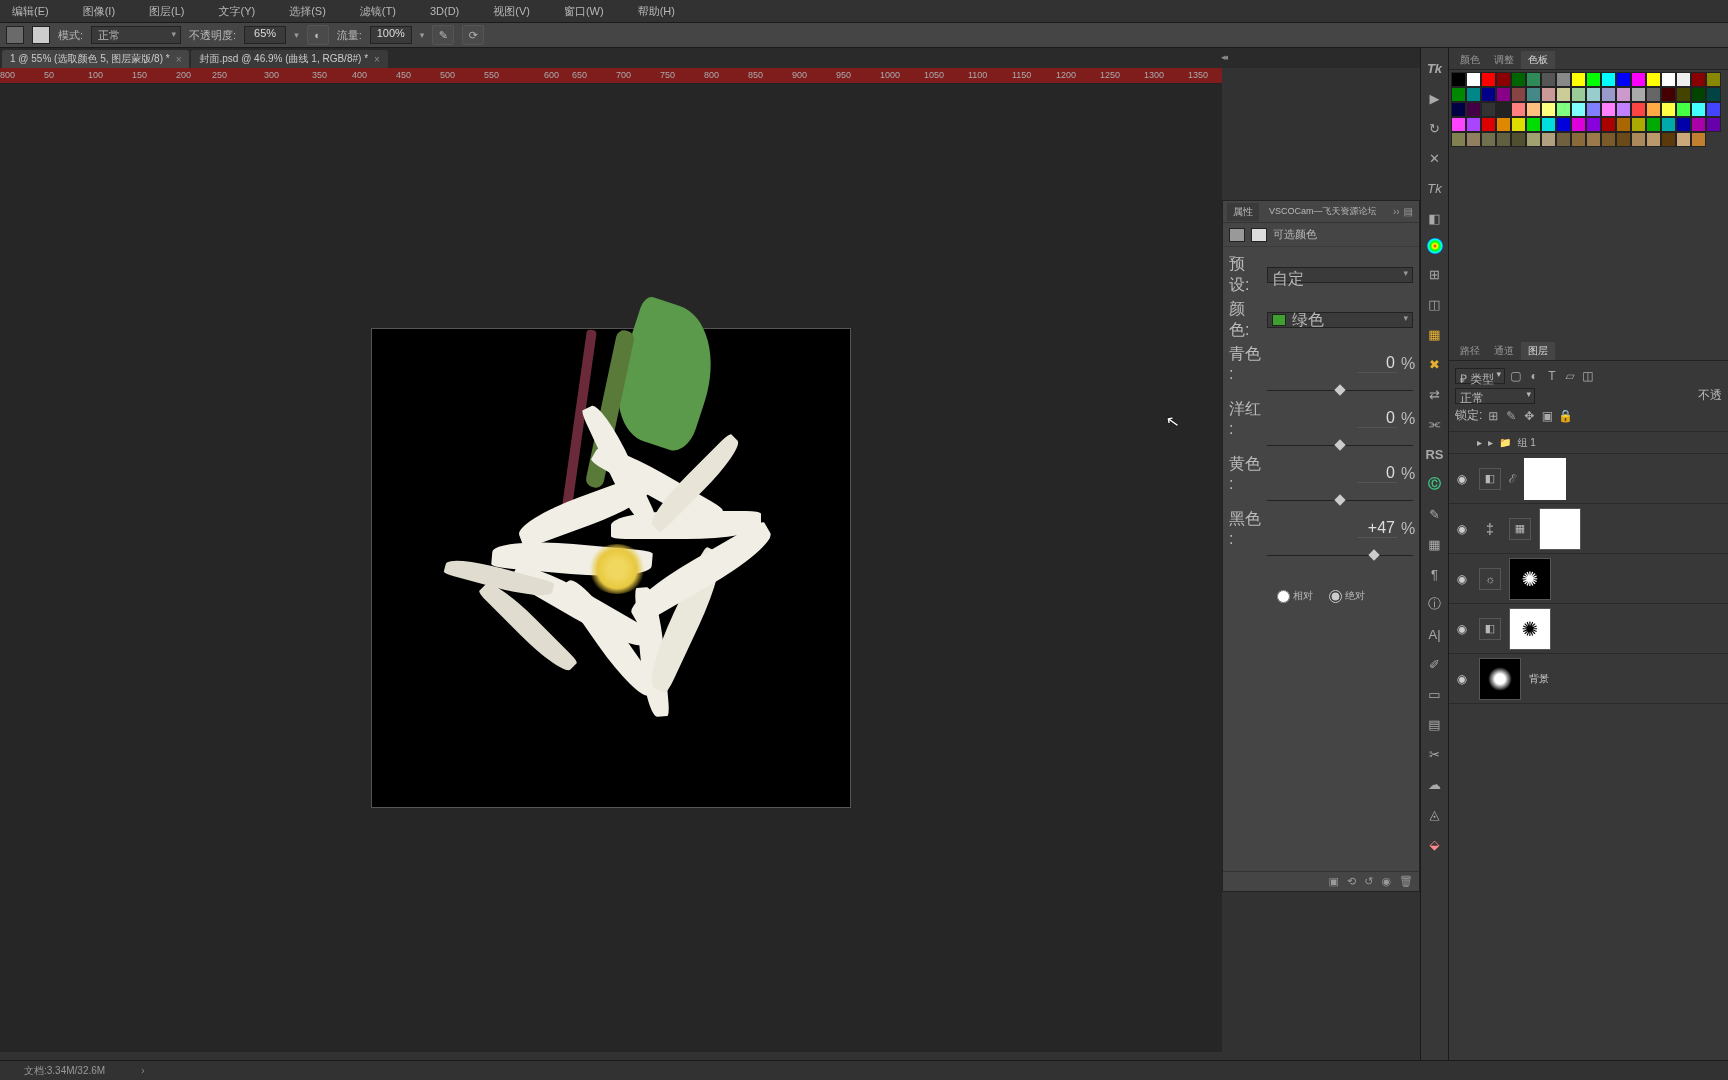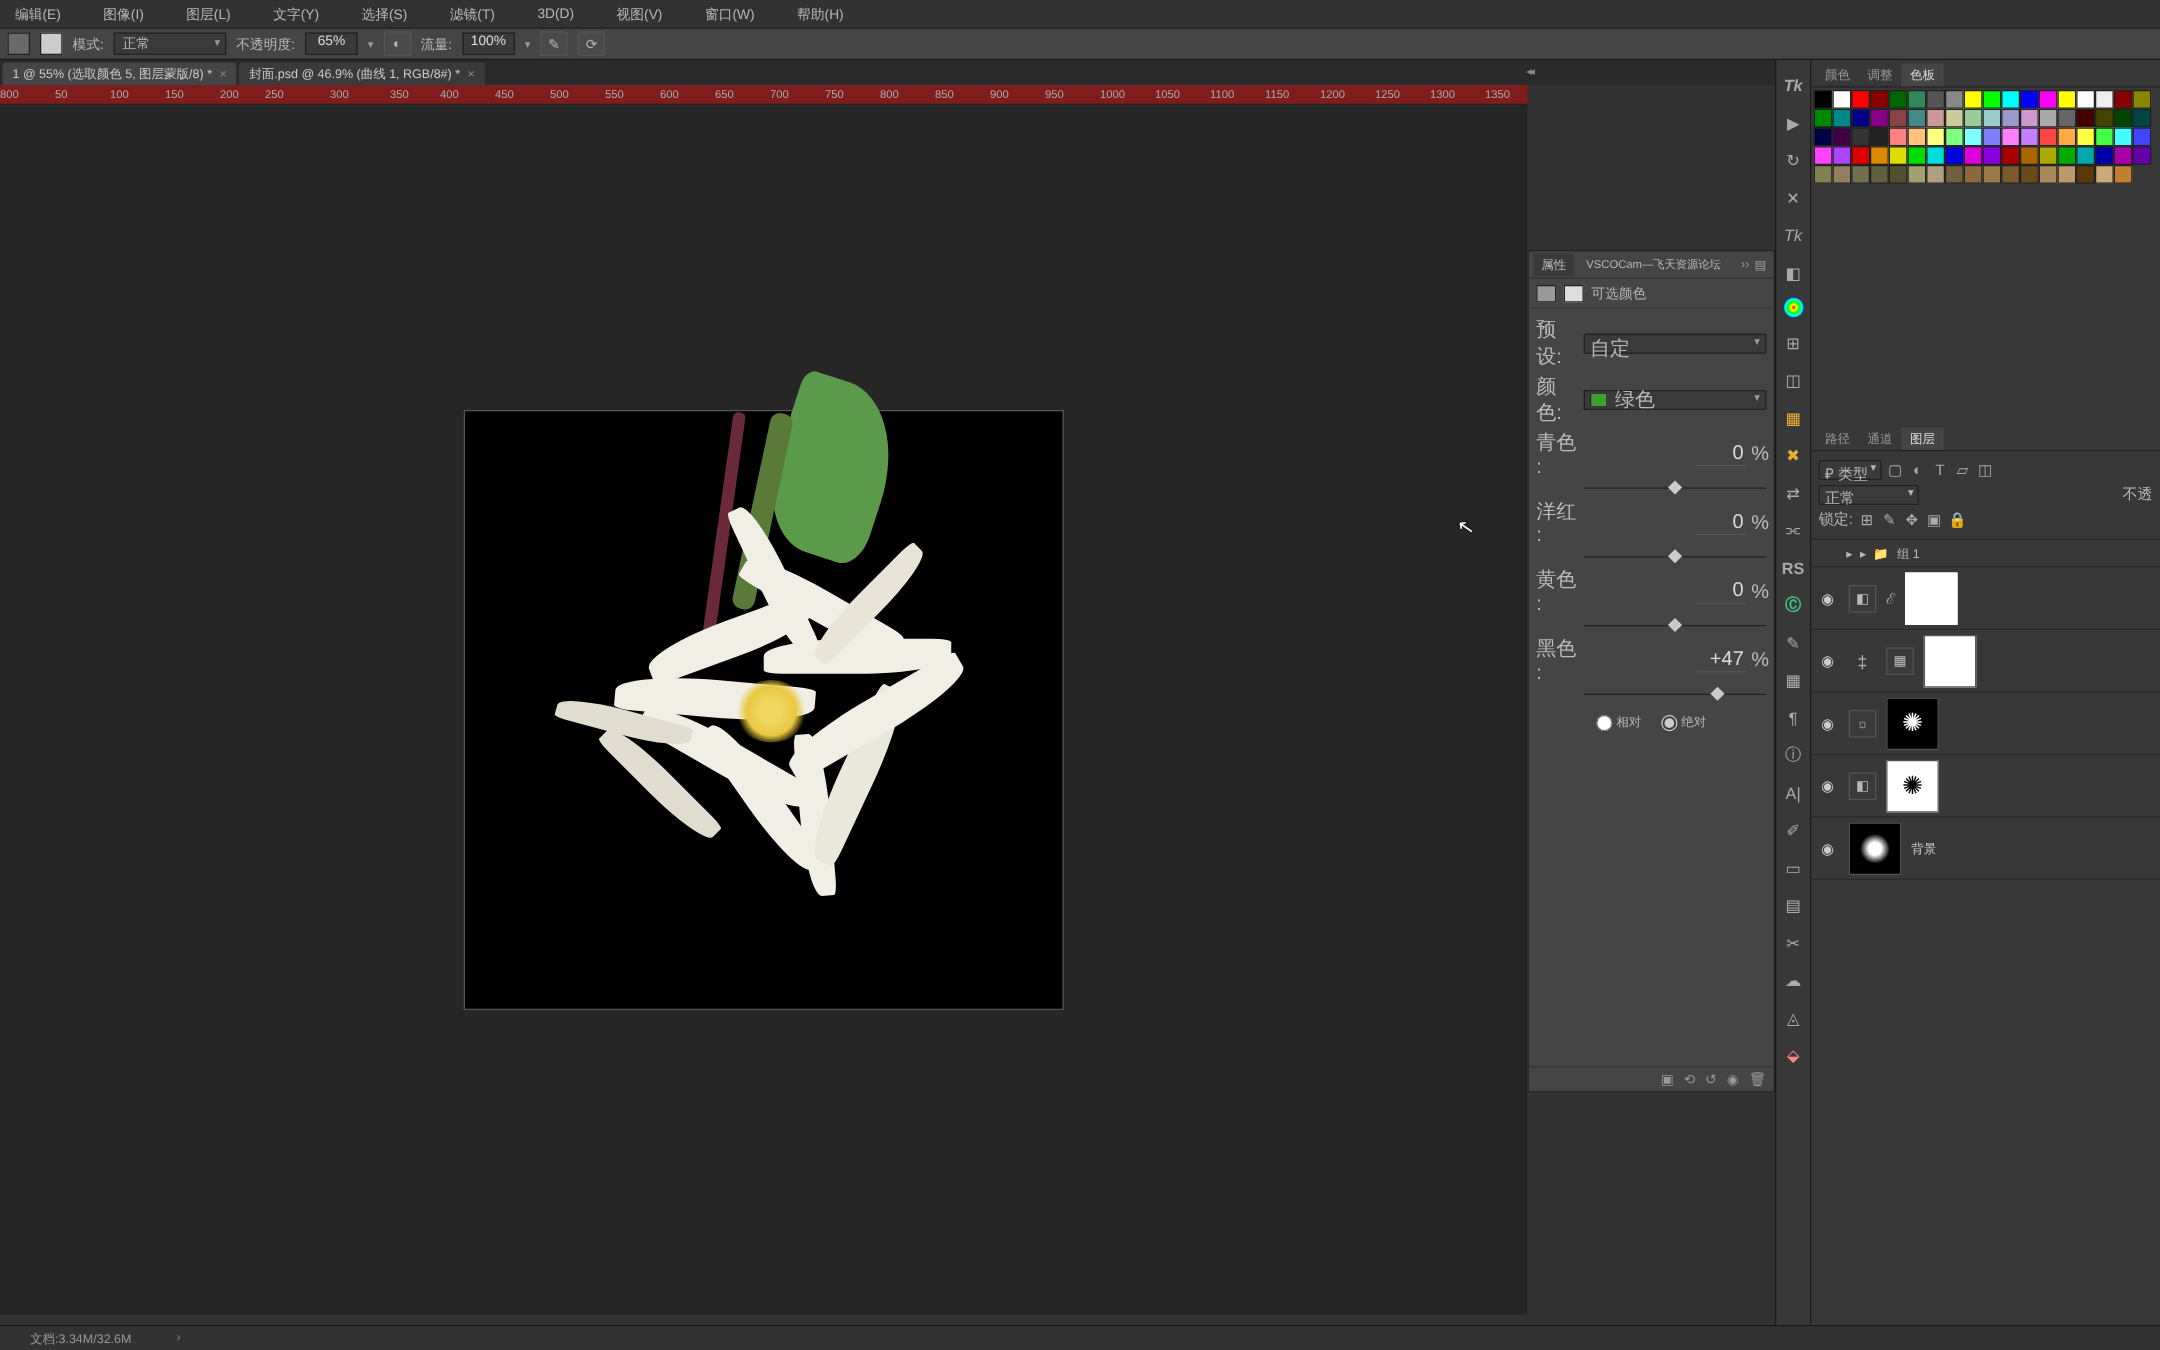--- a/index.html
+++ b/index.html
@@ -55,21 +55,21 @@
 .prop-row { display: flex; align-items: center; margin: 3px 0; gap: 4px; font-size: 16px;}
 .prop-row label { width: 34px; color: #bbb; }
 .prop-row .dd { flex: 1; background: #3a3a3a; border: 1px solid #222; padding: 1px 4px; position: relative; height: 16px; }
 .prop-row .dd::after { content:"▾"; position:absolute; right:4px; top:0; font-size:9px; color:#999;}
 .prop-row .sw { width: 14px; height: 12px; background: #3fa030; border: 1px solid #222; margin-right: 2px;}
 .prop-row .val { width: 40px; text-align: right; background: transparent; border-bottom: 1px solid #555; color: #ddd; padding-right: 2px;}
 .prop-row .pct { width: 12px; color: #bbb; }
 .slider { position: relative; height: 10px; margin: 0 0 2px 38px; }
 .slider .track { height: 1px; background: #222; position: absolute; top: 4px; left: 0; right: 0; }
 .slider .handle { position: absolute; top: 0; width: 8px; height: 8px; background: #ccc; transform: translateX(-4px) rotate(45deg); }
-.radio-row { display:flex; justify-content:center; gap:16px; margin-top:10px; font-size:10px;}
+.radio-row { display:flex; justify-content:center; gap:16px; margin-top:28px; font-size:10px;}
 .radio-row label { display:flex; align-items:center; gap:3px;}
 .radio-row input { accent-color:#ccc; }
 .prop-footer { height: 20px; border-top: 1px solid #333; display: flex; align-items: center; justify-content: flex-end; gap: 8px; padding: 0 6px; margin-top: 260px; }
 .prop-footer span { font-size: 11px; color: #999; cursor:pointer;}
 
 
 .vstrip { width: 28px; background: #383838; border-left: 1px solid #1a1a1a; display:flex; flex-direction:column; align-items:center; padding-top:10px; gap:10px; position: absolute; left: 198px; top: 0; bottom: 0; }
 .vstrip .vi { width: 20px; height: 20px; display:flex; align-items:center; justify-content:center; color:#aaa; font-size:13px; cursor:pointer; }
 .vstrip .vi.hl { color: #e8b030; }
 .vstrip .vi.green { color: #3fc080; }
@@ -160,21 +160,21 @@
   <span class="tick" style="left:88px">100</span>
   <span class="tick" style="left:132px">150</span>
   <span class="tick" style="left:176px">200</span>
   <span class="tick" style="left:212px">250</span>
   <span class="tick" style="left:264px">300</span>
   <span class="tick" style="left:312px">350</span>
   <span class="tick" style="left:352px">400</span>
   <span class="tick" style="left:396px">450</span>
   <span class="tick" style="left:440px">500</span>
   <span class="tick" style="left:484px">550</span>
-  <span class="tick" style="left:528px">600</span>
+  <span class="tick" style="left:544px">600</span>
   <span class="tick" style="left:572px">650</span>
   <span class="tick" style="left:616px">700</span>
   <span class="tick" style="left:660px">750</span>
   <span class="tick" style="left:704px">800</span>
   <span class="tick" style="left:748px">850</span>
   <span class="tick" style="left:792px">900</span>
   <span class="tick" style="left:836px">950</span>
   <span class="tick" style="left:880px">1000</span>
   <span class="tick" style="left:924px">1050</span>
   <span class="tick" style="left:968px">1100</span>

